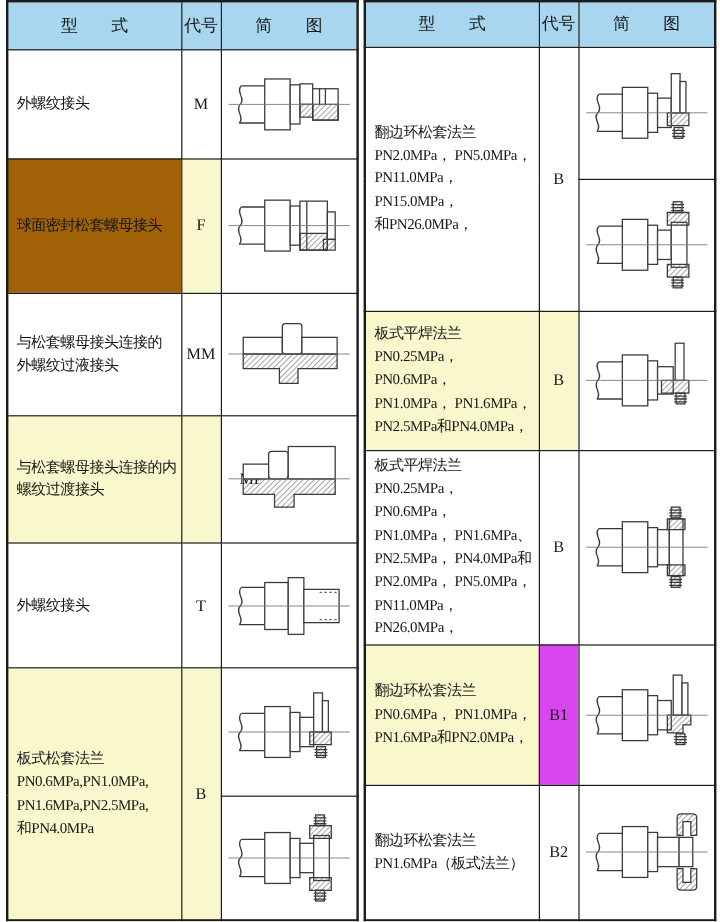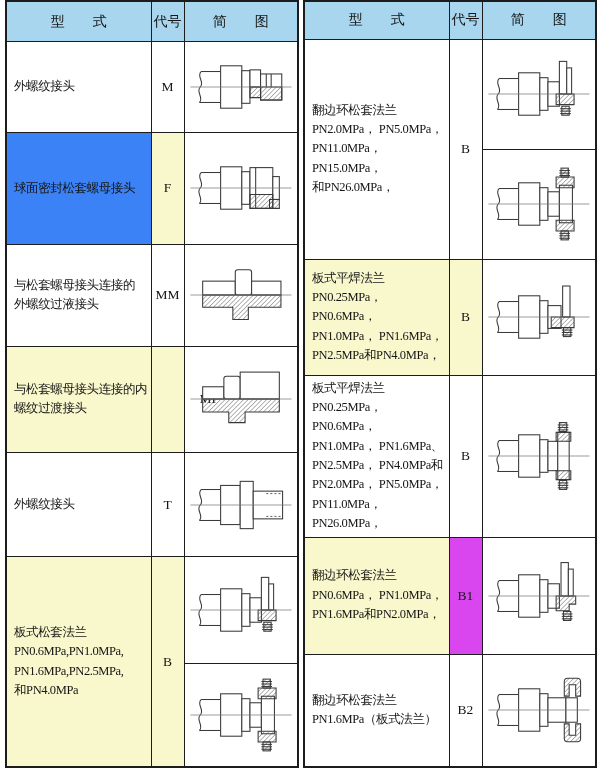--- a/index.html
+++ b/index.html
@@ -66,21 +66,21 @@
                     <line x1="102" y1="29" x2="102" y2="45"></line>
                     <path d="M76,45 h13 v13 h-13 z" fill="url(#ht0)"></path>
                     <path d="M89,45 h26 v16 h-26 z" fill="url(#ht0)"></path>
                     <line x1="3" y1="45" x2="127" y2="45" stroke="#777" stroke-width="0.9"></line>
                   </g>
                 </svg>
               </div>
             </td>
       </tr>
       <tr class="h105">
-        <td class="type hl" style="background: #3b82f6;">球面密封松套螺母接头</td>
+        <td class="type hl" style="background: #a16207;">球面密封松套螺母接头</td>
         <td class="code hl" style="background: rgb(249, 248, 205);">F</td>
         <td class="diag">
               <div class="dg">
                 <svg viewBox="0 0 130 90" width="106" height="82" preserveAspectRatio="xMidYMid meet">
                   <defs>
                     <pattern id="ht1" width="4" height="4" patternUnits="userSpaceOnUse" patternTransform="rotate(45)">
                       <line x1="0" y1="0" x2="0" y2="4" stroke="#555" stroke-width="1.1"></line>
                     </pattern>
                   </defs>
                   <g stroke="#3a3a3a" stroke-width="1.3" fill="none">

